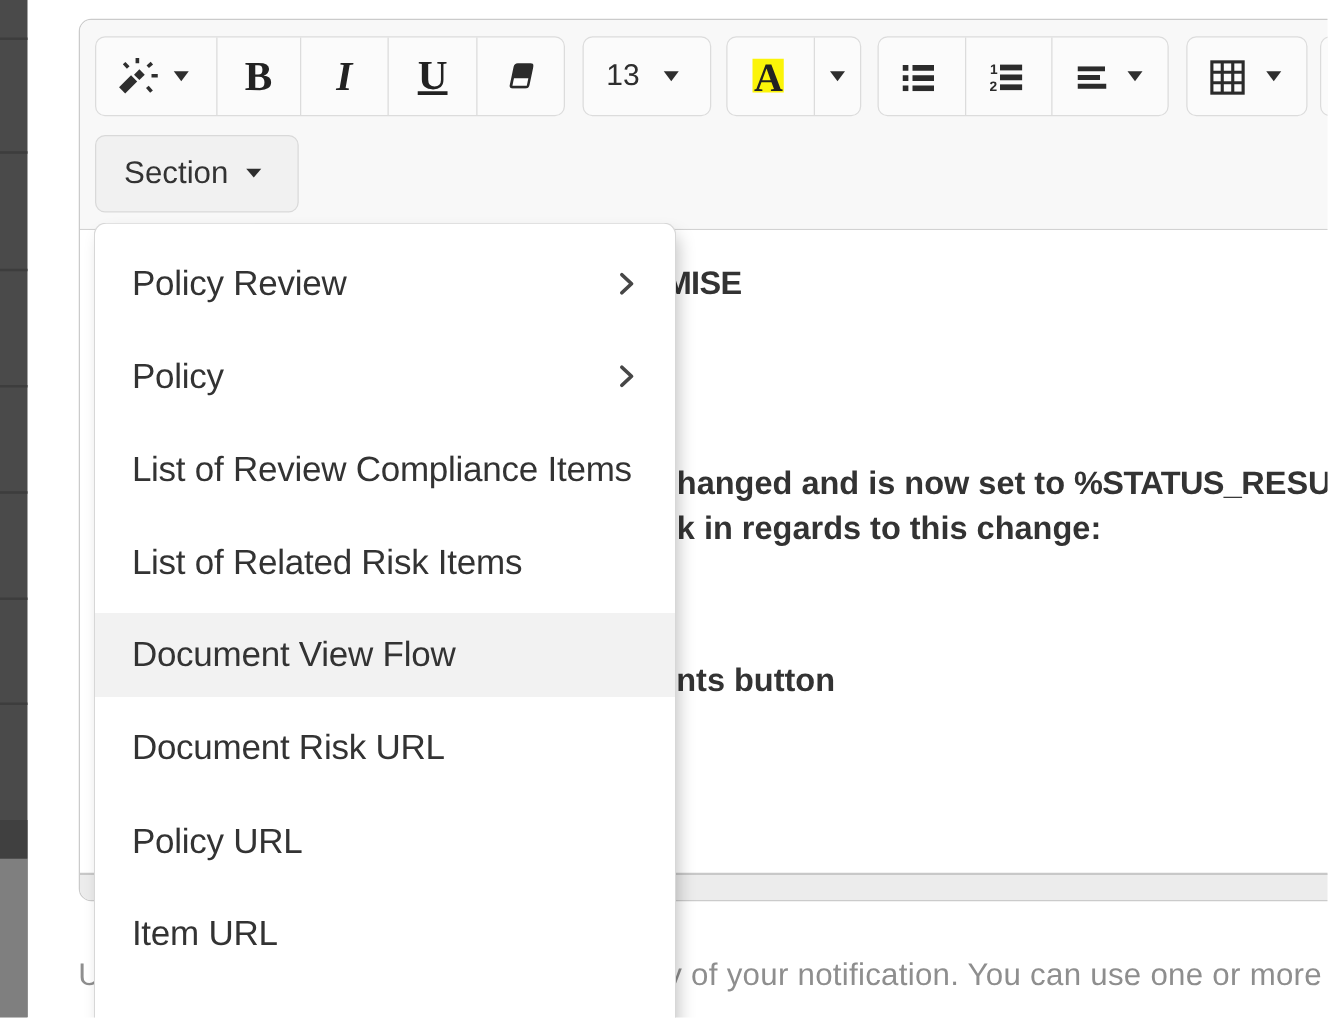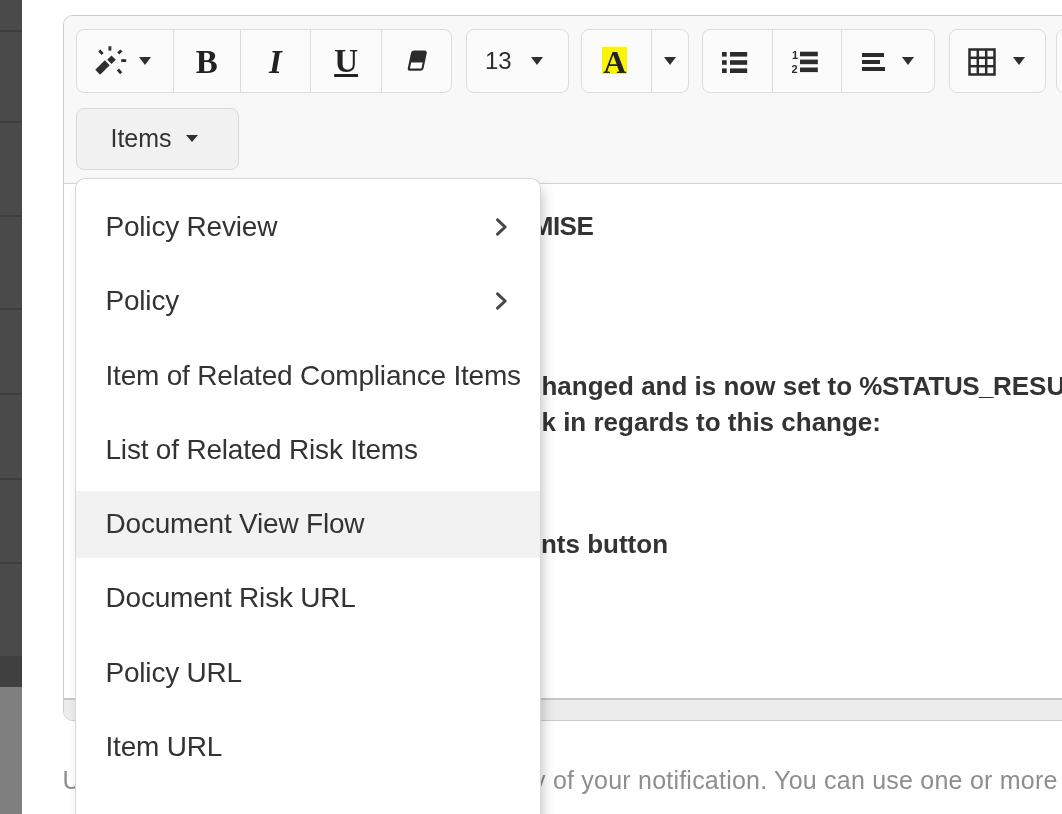--- a/index.html
+++ b/index.html
@@ -167,21 +167,21 @@
             </g>
           </svg>
           <span class="caret"></span>
         </div>
       </div>
 
       <div class="bgroup" style="left:992px; width:90px;">
         <div class="bcell" style="width:90px;"></div>
       </div>
       <div id="macros">
-        <span>Items</span>
+        <span>Section</span>
         <span class="caret" style="border-left-width:6px;border-right-width:6px;border-top-width:7.5px;"></span>
       </div>
     </div>
     <div id="statusbar"></div>
   </div>
 
   <div class="frag" style="left:512px; top:212.5px; letter-spacing:-0.5px;">OMISE</div>
   <div class="frag" style="left:527px; top:373px;">changed and is now set to <span style="letter-spacing:-0.5px;margin-top:19px;">%STATUS_</span>RESULT%</div>
   <div class="frag" style="left:527px; top:409px;">ck in regards to this change:</div>
   <div class="frag" style="left:526.5px; top:531px;">ents button</div>
@@ -190,20 +190,20 @@
   <div class="help" style="left:533px; top:768px; letter-spacing:0.22px;">y of your notification. You can use one or more of the</div>
 
   <div id="dropdown" class="abs">
     <ul>
       <li>Policy Review<span class="sp"></span><svg width="14" height="24" viewBox="0 0 14 24" class="chev">
           <polyline points="2.5,4.8 10.2,12 2.5,19.2" fill="none" stroke="#474747" stroke-width="3" stroke-linecap="round" stroke-linejoin="round"></polyline>
         </svg></li>
       <li>Policy<span class="sp"></span><svg width="14" height="24" viewBox="0 0 14 24" class="chev">
           <polyline points="2.5,4.8 10.2,12 2.5,19.2" fill="none" stroke="#474747" stroke-width="3" stroke-linecap="round" stroke-linejoin="round"></polyline>
         </svg></li>
-      <li>Item of Related Compliance Items</li>
+      <li>List of Review Compliance Items</li>
       <li>List of Related Risk Items</li>
       <li class="hl">Document View Flow</li>
       <li>Document Risk URL</li>
       <li>Policy URL</li>
       <li>Item URL</li>
     </ul>
   </div>
 
 </body></html>

